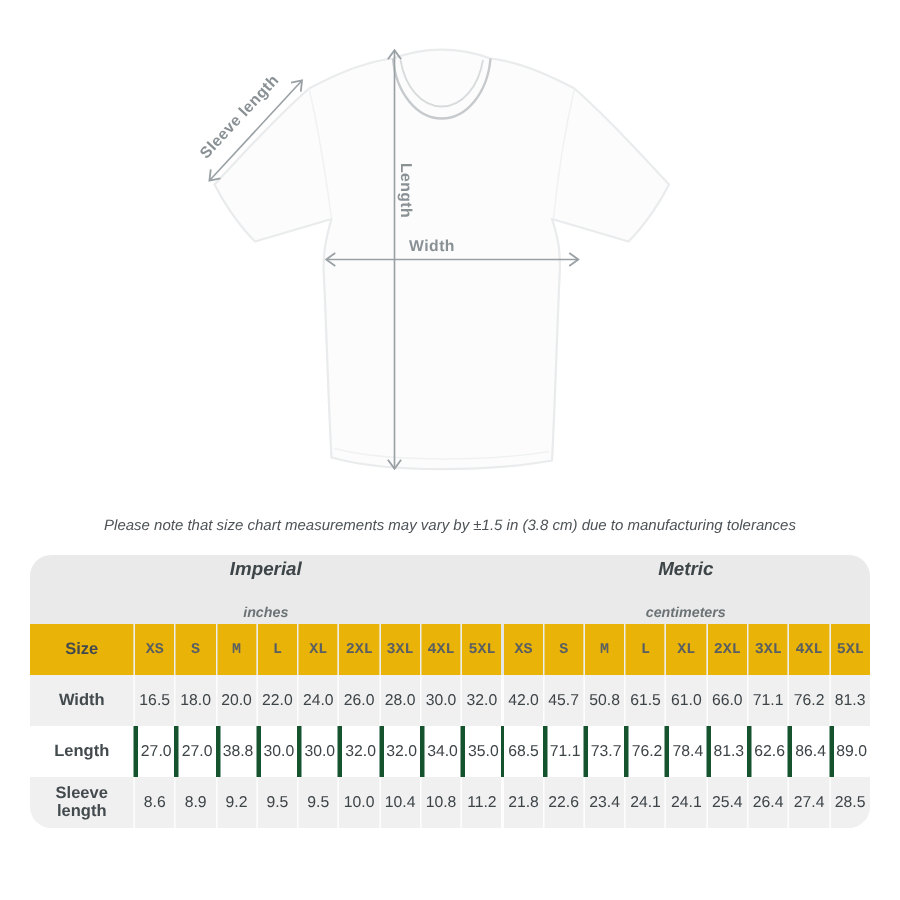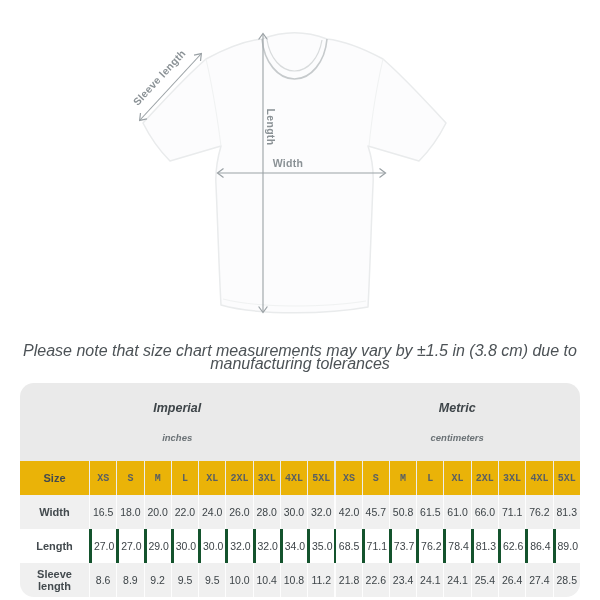--- a/index.html
+++ b/index.html
@@ -4,26 +4,26 @@
 <style>
   html,body{margin:0;padding:0;background:#fff;}
   .stage{position:relative;width:600px;height:600px;background:#fff;overflow:hidden;
          font-family:"Liberation Sans", sans-serif;}
   .diagram{position:relative;width:600px;height:340px;}
   .diagram svg{display:block;}
   .svg-label{font-family:"Liberation Sans", sans-serif;font-weight:bold;font-size:10.5px;
              fill:#8a9195;letter-spacing:.3px;}
   .title{margin:6px 0 0 0;text-align:center;font-size:16px;font-weight:bold;color:#32373a;
          line-height:19px;}
-  .subtitle{margin:4px 0 0 0;text-align:center;font-style:italic;font-size:16px;color:#4c5256;
+  .subtitle{margin:4px 0 0 0;text-align:center;font-style:italic;font-size:10px;color:#4c5256;
             line-height:13px;}
   .table-wrap{width:560px;margin:13px auto 0 auto;border-radius:14px;overflow:hidden;}
   table{width:560px;border-collapse:separate;border-spacing:0;table-layout:fixed;}
   col.label-col{width:69px;}
-  .group-row th{background:#eaeaea;height:46px;vertical-align:middle;padding:16px;}
+  .group-row th{background:#eaeaea;height:46px;vertical-align:middle;padding:0;}
   .gname{font-size:12.5px;font-weight:bold;font-style:italic;color:#3e4549;line-height:15px;}
   .gunit{font-size:9.5px;font-style:italic;color:#6b7276;line-height:13px;margin-top:15px;}
   tr.size-row th{background:#eab308;height:34px;}
   th,td{text-align:center;vertical-align:middle;padding:0;}
   th.size-col{font-size:10px;font-weight:bold;color:#595f63;border-left:1px solid #ecee ee;font-family:Liberation Mono, monospace;}
   tr.size-row .size-col{border-left:1px solid #eceeee;}
   th.rlabel{font-size:11px;font-weight:bold;color:#434a4e;}
   td.val{font-size:10.5px;font-weight:normal;color:#3d4448;height:34px;border-left:1px solid #e9ebeb;}
   tr.gray th.rlabel, tr.gray td{background:#f0f0f0;}
   tr.gray td.val{border-left:1px solid #fdfdfd;}
@@ -139,21 +139,21 @@
             <td class="val">61.0</td>
             <td class="val">66.0</td>
             <td class="val">71.1</td>
             <td class="val">76.2</td>
             <td class="val">81.3</td>
           </tr>
           <tr class="white">
             <th class="rlabel">Length</th>
             <td class="val">27.0</td>
             <td class="val">27.0</td>
-            <td class="val">29.0</td>
+            <td class="val">38.8</td>
             <td class="val">30.0</td>
             <td class="val">30.0</td>
             <td class="val">32.0</td>
             <td class="val">32.0</td>
             <td class="val">34.0</td>
             <td class="val">35.0</td>
             <td class="val metric-start">68.5</td>
             <td class="val">71.1</td>
             <td class="val">73.7</td>
             <td class="val">76.2</td>

